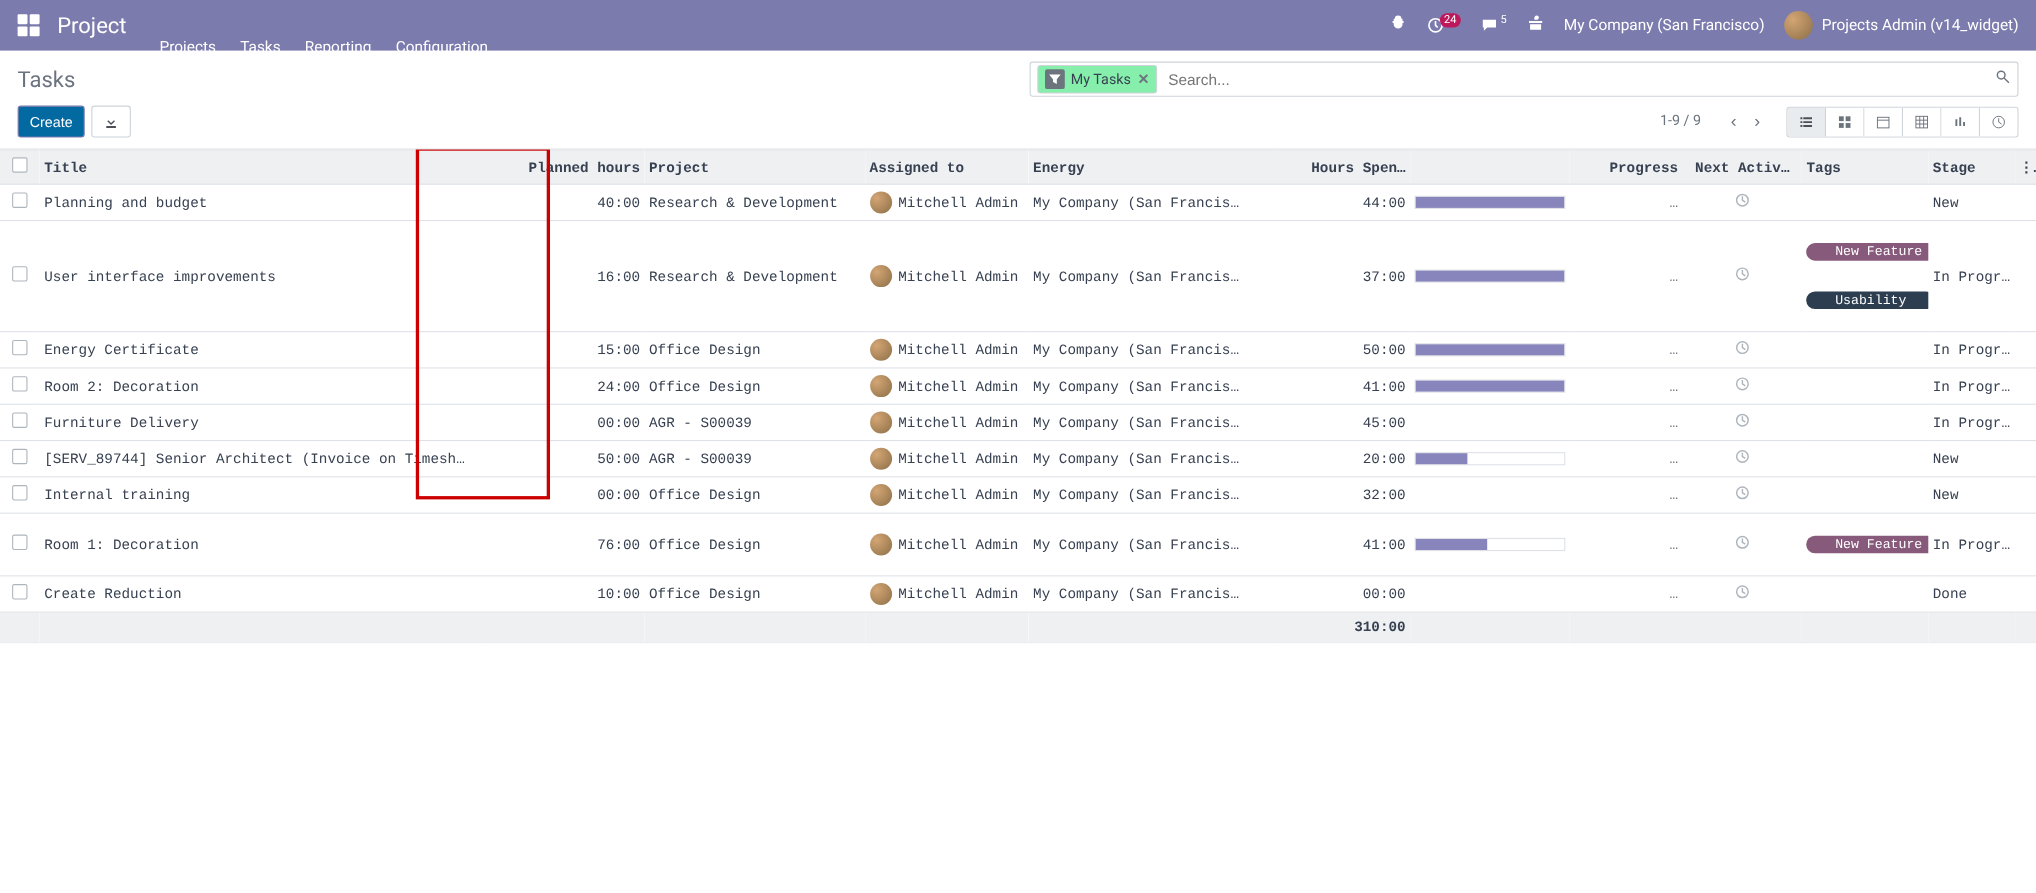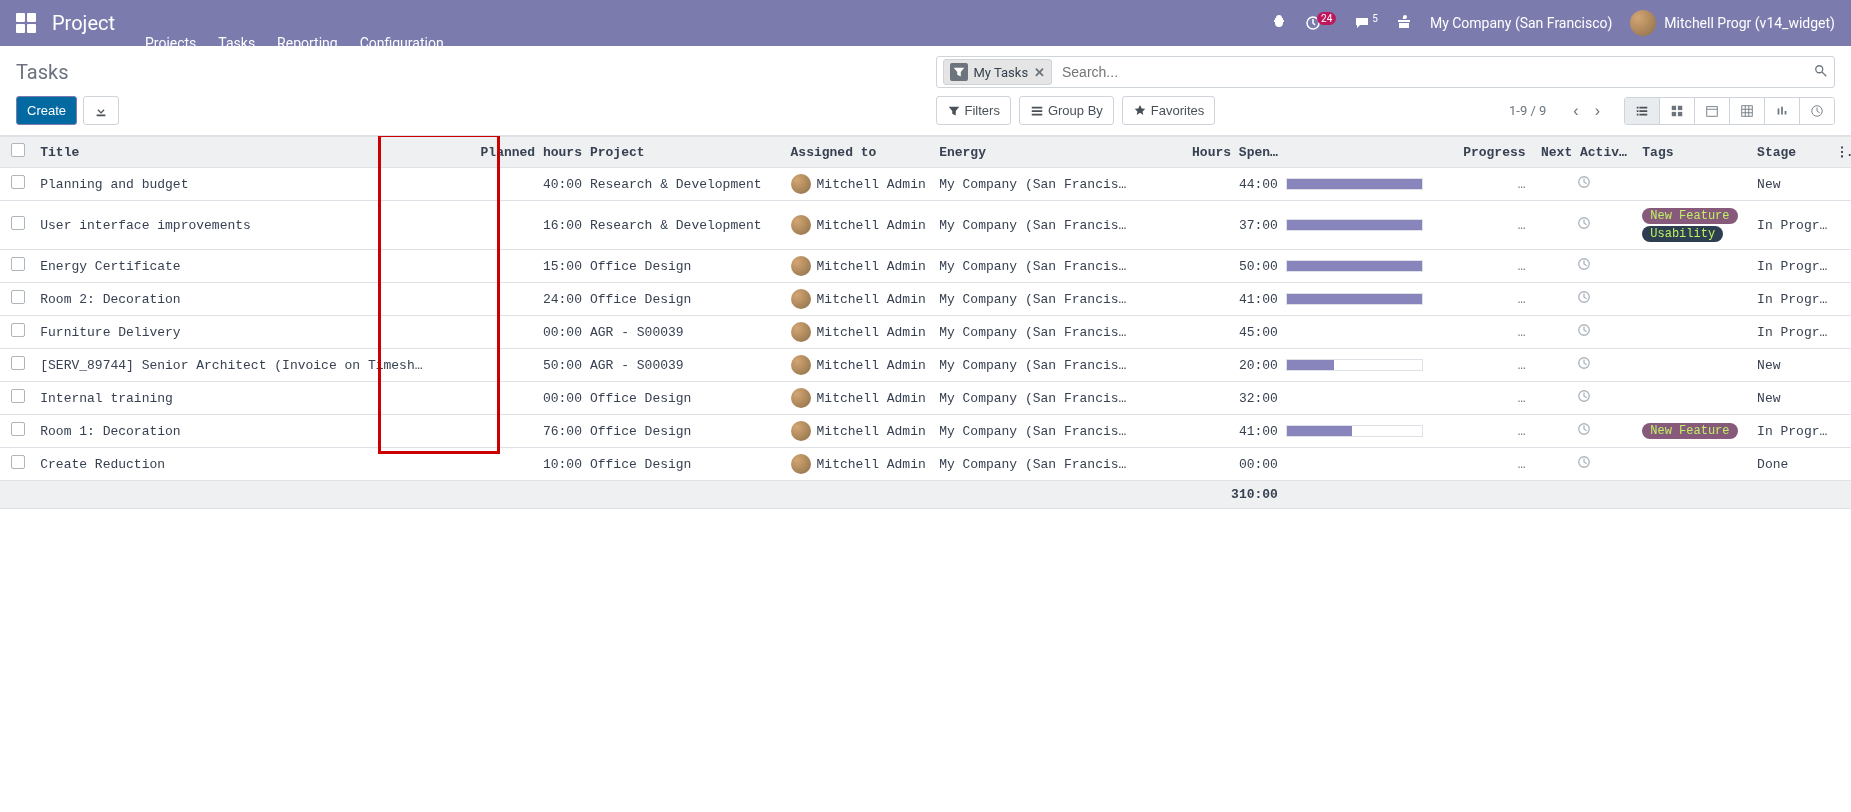--- a/index.html
+++ b/index.html
@@ -18,21 +18,21 @@
 .navbar .msg-count { font-size: 10px; position: relative; top: -5px; margin-left: 2px;}
 .navbar svg { width: 16px; height: 16px; fill: #fff; }
 .navbar .avatar { width: 26px; height: 26px; border-radius: 50%; background: radial-gradient(circle at 30% 30%, #d4a574, #8b6f47); display: inline-block; }
 .navbar .user { display: flex; align-items: center; gap: 8px; }
 
 
 .control-panel { padding: 10px 16px; border-bottom: 1px solid #dee2e6; display: grid; grid-template-columns: 1fr 1fr; gap: 8px 20px; align-items: center; }
 .cp-left-top { font-size: 20px; color: #6B7280; }
 .cp-right-top { display: flex; align-items: center; }
 .search-wrap { flex: 1; display: flex; align-items: center; border: 1px solid #ced4da; border-radius: 3px; padding: 2px 6px; background: #fff; }
-.filter-tag { background: #e5e5e5; border-radius: 3px; padding: 3px 6px; display: flex; align-items: center; gap: 6px; margin-right: 6px; font-size: 13px; border: 1px solid #ced4da; }
+.filter-tag { background: #86efac; border-radius: 3px; padding: 3px 6px; display: flex; align-items: center; gap: 6px; margin-right: 6px; font-size: 13px; border: 1px solid #ced4da; }
 .filter-tag .tag-icon { background: #6c757d; color: #fff; width: 18px; height: 18px; display: flex; align-items: center; justify-content: center; border-radius: 2px; }
 .filter-tag .close { color: #6c757d; cursor: pointer; font-weight: bold; }
 .search-wrap input { flex: 1; border: none; outline: none; font-size: 14px; padding: 4px; }
 .search-wrap .search-icon { color: #6c757d; }
 
 .cp-left-bottom { display: flex; gap: 6px; }
 .btn { border: 1px solid #ced4da; background: #fff; padding: 6px 10px; border-radius: 3px; cursor: pointer; font-size: 13px; color: #495057; display: inline-flex; align-items: center; gap: 4px; }
 .btn-primary { background: #0369a1; color: #fff; border-color: #7C7BAD; }
 
 .cp-right-bottom { display: flex; align-items: center; gap: 16px; }
@@ -65,21 +65,21 @@
 .col-menu { width: 16px; text-align: center; }
 td.right { text-align: right; }
 td.center { text-align: center; }
 .checkbox { width: 14px; height: 14px; border: 1px solid #adb5bd; display: inline-block; background: #fff; border-radius: 2px; }
 .assignee-cell { display: flex; align-items: center; gap: 6px; }
 .mini-avatar { width: 20px; height: 20px; border-radius: 50%; background: radial-gradient(circle at 30% 30%, #d4a574, #8b6f47); flex-shrink: 0; }
 .prog-bar { height: 12px; background: #fff; border: 1px solid #dee2e6; position: relative; }
 .prog-fill { height: 100%; background: #8785bb; }
 .prog-more { color: #6c757d; cursor: pointer; padding-left: 4px; }
 .clock-icon { color: #adb5bd; }
-.tag-pill { display: inline-block; padding: 1px 8px; border-radius: 10px; font-size: 12px; color: #bef264; margin: 1px 0; }
+.tag-pill { display: inline-block; padding: 1px 26px; border-radius: 10px; font-size: 12px; color: #ffffff; margin: 14px 0; }
 tfoot td { background: #eef0f2; font-weight: 600; }
 .highlight-box { border: 3px solid #c00; position: absolute; pointer-events: none; }
 .rel { position: relative; font-family: Liberation Mono, monospace; }
 
 
 .icon16 { width: 14px; height: 14px; fill: currentColor; }
 </style>
 </head>
 <body>
 
@@ -113,21 +113,21 @@
           <path d="M2 3h12v7H6l-3 3V10H2z"></path>
         </svg>
       <span class="msg-count">5</span>
     </span>
     <span><svg class="icon16" viewBox="0 0 16 16">
           <path d="M2 6h12v2H2zm1 3h10v5H3zm4-6a2 2 0 1 1 2 2H7a2 2 0 0 1 0-2z"></path>
         </svg></span>
     <span>My Company (San Francisco)</span>
     <div class="user">
       <span class="avatar"></span>
-      <span>Mitchell Progr (v14_widget)</span>
+      <span>Projects Admin (v14_widget)</span>
     </div>
   </div>
 </div>
 
 <div class="control-panel">
   <div class="cp-left-top">Tasks</div>
   <div class="cp-right-top">
     <div class="search-wrap">
       <div class="filter-tag">
         <span class="tag-icon">
@@ -147,40 +147,20 @@
   </div>
   <div class="cp-left-bottom">
     <button class="btn btn-primary">Create</button>
     <button class="btn">
         <svg class="icon16" viewBox="0 0 16 16" style="fill:#495057">
           <path d="M8 2v7L5 6l-1 1 4 4 4-4-1-1-3 3V2zm-5 10h10v2H3z"></path>
         </svg>
       </button>
   </div>
   <div class="cp-right-bottom">
-    <div class="btn-group">
-      <button class="btn">
-          <svg class="icon16" viewBox="0 0 16 16" style="fill:#495057">
-            <path d="M2 3h12l-4 5v5l-4-2V8z"></path>
-          </svg>
-          <span>Filters</span>
-        </button>
-      <button class="btn">
-          <svg class="icon16" viewBox="0 0 16 16" style="fill:#495057">
-            <path d="M2 3h12v2H2zm0 4h12v2H2zm0 4h12v2H2z"></path>
-          </svg>
-          <span>Group By</span>
-        </button>
-      <button class="btn">
-          <svg class="icon16" viewBox="0 0 16 16" style="fill:#495057">
-            <path d="M8 1l2 4 4 .5-3 3 .7 4L8 10l-3.7 2.5L5 8.5 2 5.5 6 5z"></path>
-          </svg>
-          <span>Favorites</span>
-        </button>
-    </div>
     <div class="pager">
       <span>1-9 / 9</span>
       <div class="pager-nav">
         <button class="nav-btn">‹</button>
         <button class="nav-btn">›</button>
       </div>
     </div>
     <div class="view-switch">
       <button class="vbtn active">
           <svg class="icon16" viewBox="0 0 16 16" style="fill:#495057">

